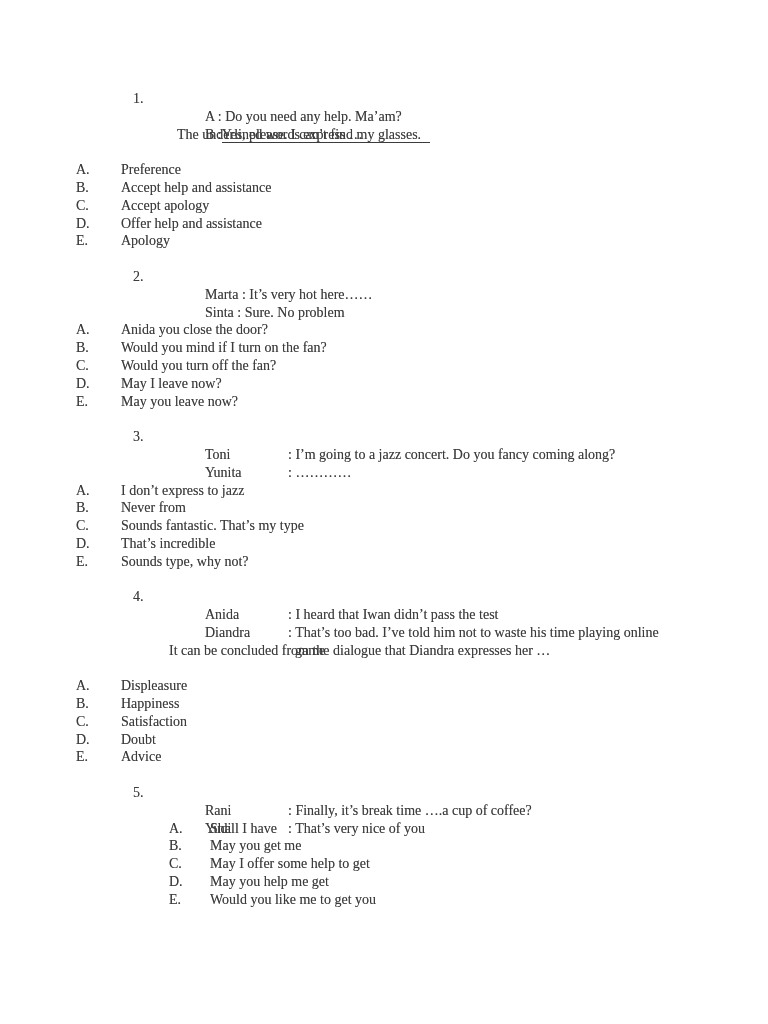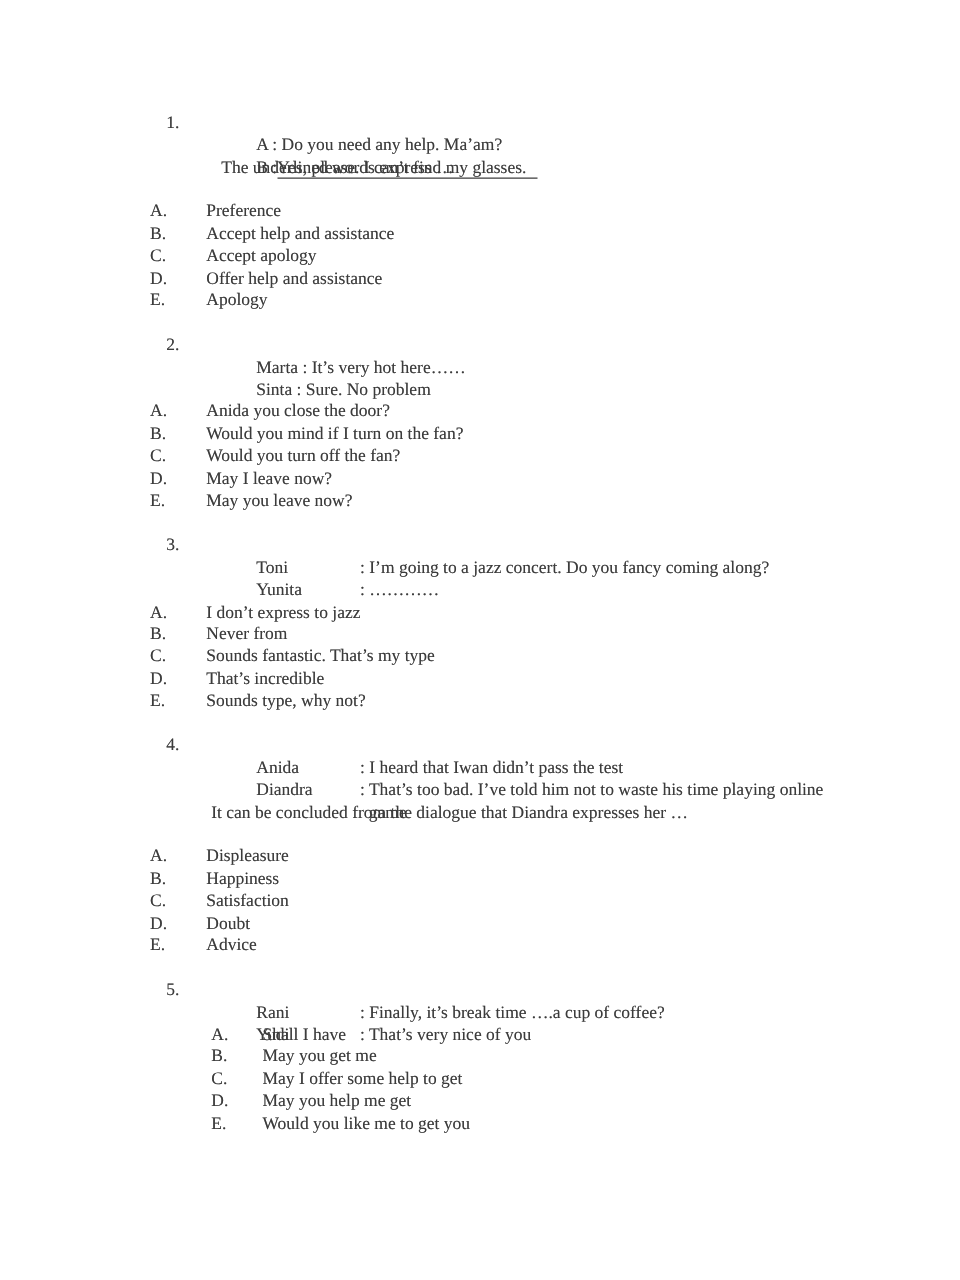--- a/index.html
+++ b/index.html
@@ -15,21 +15,21 @@
     font-size:14px;line-height:17.8px;
     color:#3c3c3c;
     text-shadow:0 0 0.5px rgba(70,70,70,0.55);
   }
   .row{position:relative;padding-left:177px;height:17.8px;white-space:pre;}
   .qnum{position:absolute;left:133px;top:0;}
   .spk{display:inline-block;width:83px;}
   .cont{margin-left:90px;}
   .outdent{margin-left:-8px;}
   .sp{height:17.8px;}
-  .opt{padding-left:120px;}
+  .opt{padding-left:76px;}
   .opt .letter{display:inline-block;width:45px;}
   .opt.tight{padding-left:169px;}
   .opt.tight .letter{width:41px;}
   .u{border-bottom:1.3px solid #3c3c3c;padding-right:9px;}
 </style>
 </head>
 <body>
 
 <div class="doc">
   <div class="content">

